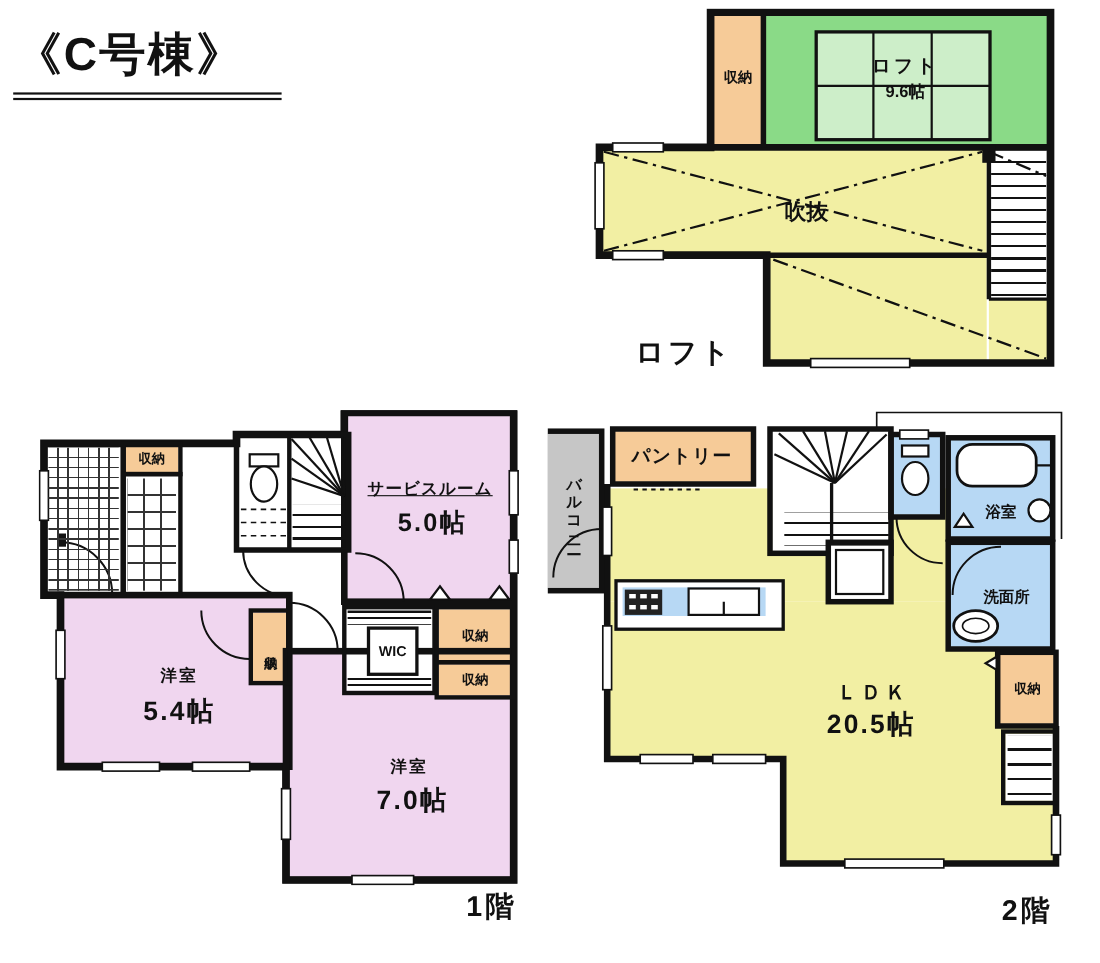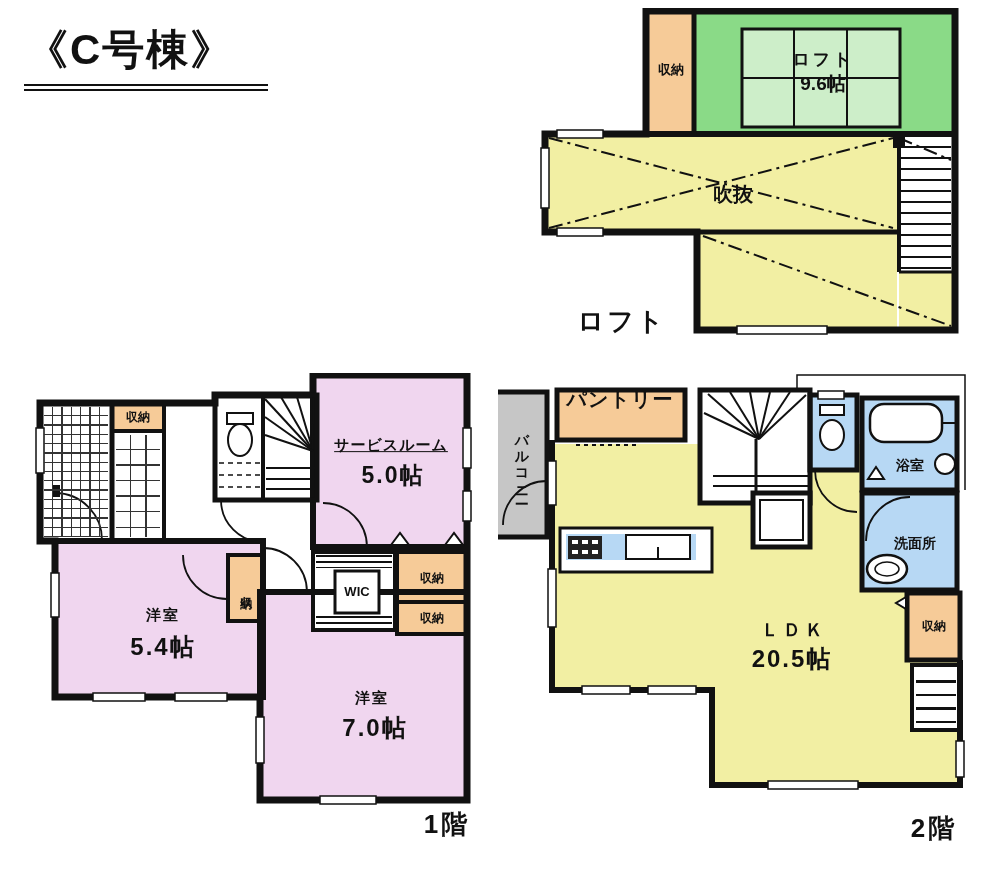--- a/index.html
+++ b/index.html
@@ -1,20 +1,20 @@
 <!DOCTYPE html>
 <html><head>
 <meta charset="utf-8">
 <style>
   html,body{margin:0;padding:0;background:#fff;}
   #page{position:relative;width:1000px;height:875px;background:#ffffff;overflow:hidden;
         font-family:"Liberation Sans","DejaVu Sans",sans-serif;color:#111;}
   
   #title{position:absolute;left:12px;top:22px;font-size:42px;font-weight:900;letter-spacing:2px;
-         padding:0 34px 6px 2px;border-bottom:7px double #111;margin-left:12px;}
+         padding:0 34px 6px 2px;border-bottom:7px double #111;}
   .arearow{display:flex;font-size:27px;font-weight:700;line-height:31px;white-space:pre;}
   .arearow .lbl1{width:152px;text-align:right;}
   .arearow .val1{width:132px;text-align:right;}
   .arearow .tsu1{width:190px;text-align:left;}
   #areas{position:absolute;left:28px;top:130px;}
   #confirm{position:absolute;left:14px;top:282px;font-size:23px;font-weight:700;letter-spacing:1px;}
   
   .plan{position:absolute;}
   .plan svg{position:absolute;left:0;top:0;}
   .lbl{position:absolute;transform:translate(-50%,-50%);font-weight:700;color:#111;
@@ -73,21 +73,21 @@
       <g fill="#ffffff" stroke="#111" stroke-width="1.5">
         <rect x="4" y="140" width="8" height="60"></rect>
         <rect x="20" y="122" width="46" height="8"></rect>
         <rect x="20" y="220" width="46" height="8"></rect>
         <rect x="200" y="318" width="90" height="8"></rect>
       </g>
     </svg>
     <div class="treads" style="left:364px;top:129px;width:50px;height:133px;"></div>
     <div class="lbl" style="left:134px;top:62px;font-size:13px;">収納</div>
     <div class="lbl" style="left:286px;top:52px;font-size:17px;letter-spacing:3px;">ロフト</div>
-    <div class="lbl" style="left:286px;top:76px;font-size:19px;">9.6帖</div>
+    <div class="lbl" style="left:286px;top:76px;font-size:15px;">9.6帖</div>
     <div class="lbl" style="left:196px;top:186px;font-size:20px;">吹抜</div>
   </div>
   <div class="caption" style="left:622px;top:321px;">ロフト</div>
 
   <div class="plan" style="left:35px;top:373px;width:442px;height:432px;">
     <svg width="442" height="432" viewBox="0 0 442 432">
 
       <rect x="7" y="32" width="68" height="134" fill="#ffffff"></rect>
       <rect x="79" y="60" width="48" height="106" fill="#ffffff"></rect>
       <rect x="129" y="24" width="152" height="195" fill="#ffffff"></rect>
@@ -264,21 +264,21 @@
         <rect x="84" y="313" width="48" height="8"></rect>
         <rect x="150" y="313" width="48" height="8"></rect>
         <rect x="270" y="408" width="90" height="8"></rect>
         <rect x="458" y="368" width="8" height="36"></rect>
         <rect x="320" y="18" width="26" height="8"></rect>
       </g>
     </svg>
     <div class="treads t10" style="left:215px;top:93px;width:95px;height:30px;"></div>
     <div class="treads t13" style="left:418px;top:296px;width:40px;height:57px;"></div>
     <div class="lbl vert" style="left:24px;top:88px;font-size:14px;">バルコニー</div>
-    <div class="lbl" style="left:122px;top:26px;font-size:20px;letter-spacing:1px;">パントリー</div>
+    <div class="lbl" style="left:122px;top:42px;font-size:17px;letter-spacing:1px;">パントリー</div>
     <div class="lbl" style="left:412px;top:92px;font-size:14px;">浴室</div>
     <div class="lbl" style="left:417px;top:170px;font-size:14px;">洗面所</div>
     <div class="lbl" style="left:436px;top:253px;font-size:12px;">収納</div>
     <div class="lbl" style="left:296px;top:257px;font-size:18px;letter-spacing:4px;">ＬＤＫ</div>
     <div class="lbl" style="left:294px;top:286px;font-size:24px;letter-spacing:2px;">20.5帖</div>
   </div>
   <div class="caption" style="left:934px;top:828px;">2階</div>
 
 </div>
 

